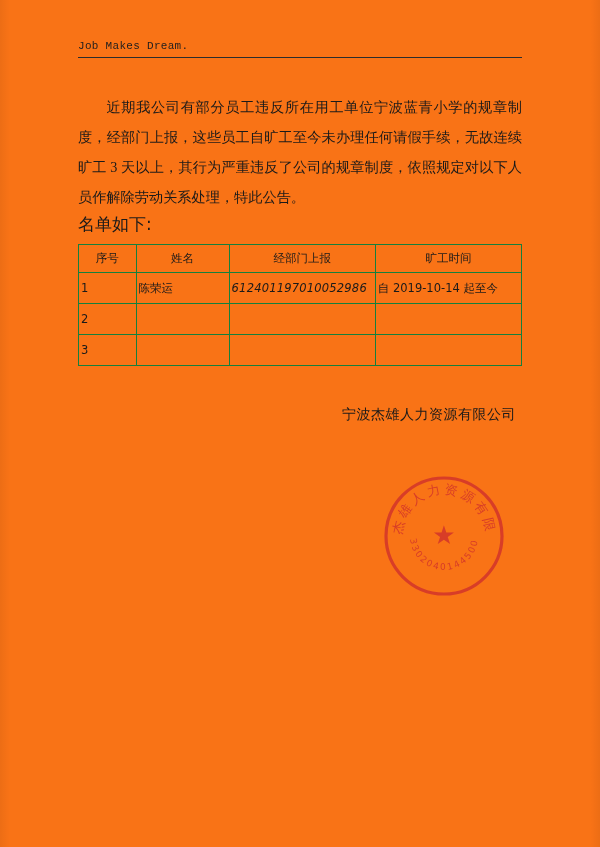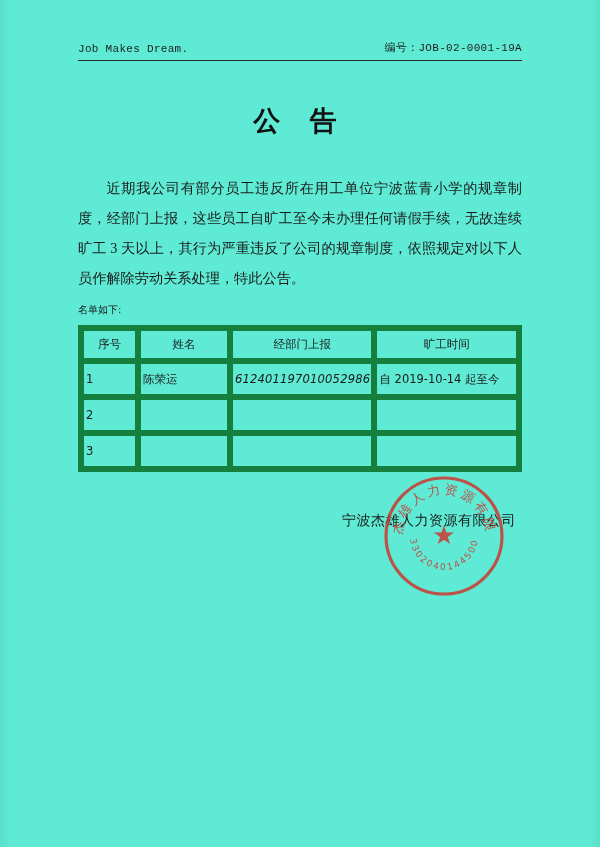--- a/index.html
+++ b/index.html
@@ -11,21 +11,21 @@
     height: 847px;
     background: #ffffff;
     font-family: "Liberation Serif", serif;
     color: #1a1a1a;
     position: relative;
     overflow: hidden;
   }
   .page {
     position: absolute;
     inset: 0;
-    background: #5eead4;
+    background: #f97316;
   }
   
   .page::before {
     content: "";
     position: absolute;
     left: 0; top: 0; bottom: 0;
     width: 10px;
     background: linear-gradient(to right, rgba(0,0,0,0.05), rgba(0,0,0,0));
     pointer-events: none;
   }
@@ -87,35 +87,35 @@
     margin-top: 34px;
     font-family: Liberation Serif, serif;
     font-size: 14.2px;
     line-height: 2.12;
     text-align: justify;
     text-indent: 2em;
     color: #1a1a1a;
   }
 
   .list-label {
-    margin-top: 10px;
-    font-family: "DejaVu Sans", sans-serif;
-    font-size: 10px;
+    margin-top: 1px;
+    font-family: "DejaVu Sans", sans-serif;
+    font-size: 17px;
     color: #1a1a1a;
   }
 
   
   table.names {
     margin-top: 8px;
     width: 100%;
     border-collapse: collapse;
     table-layout: fixed;
   }
   table.names td, table.names th {
-    border: 6px solid #15803d;
+    border: 1px solid #15803d;
     height: 30px;
     font-family: "DejaVu Sans", sans-serif;
     font-size: 11.5px;
     font-weight: normal;
     color: #1a1a1a;
     padding: 0 2px;
   }
   table.names thead th { height: 27px; }
   col.c1 { width: 13%; }
   col.c2 { width: 21%; }
@@ -161,26 +161,22 @@
 </style>
 </head>
 <body>
 
 <div class="page">
 
   <div class="content">
 
     <div class="doc-header">
       <div class="slogan">Job Makes Dream.</div>
-      <div class="docno">
-        <span class="label">编号：</span><span class="value">JOB-02-0001-19A</span>
-      </div>
     </div>
 
-    <div class="title">公 告</div>
 
     <div class="body-text">近期我公司有部分员工违反所在用工单位宁波蓝青小学的规章制度，经部门上报，这些员工自旷工至今未办理任何请假手续，无故连续旷工 3 天以上，其行为严重违反了公司的规章制度，依照规定对以下人员作解除劳动关系处理，特此公告。</div>
 
     <div class="list-label">名单如下:</div>
 
     <table class="names">
       <colgroup>
         <col class="c1">
           <col class="c2">
           <col class="c3">

